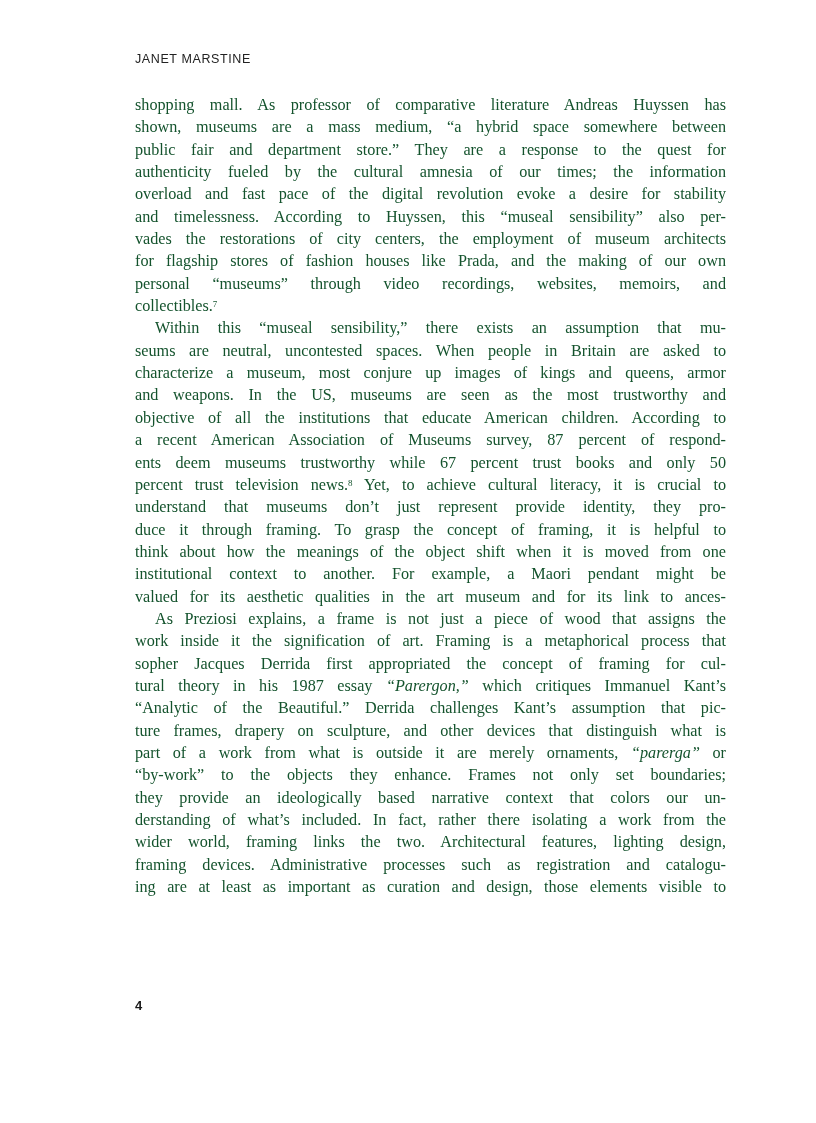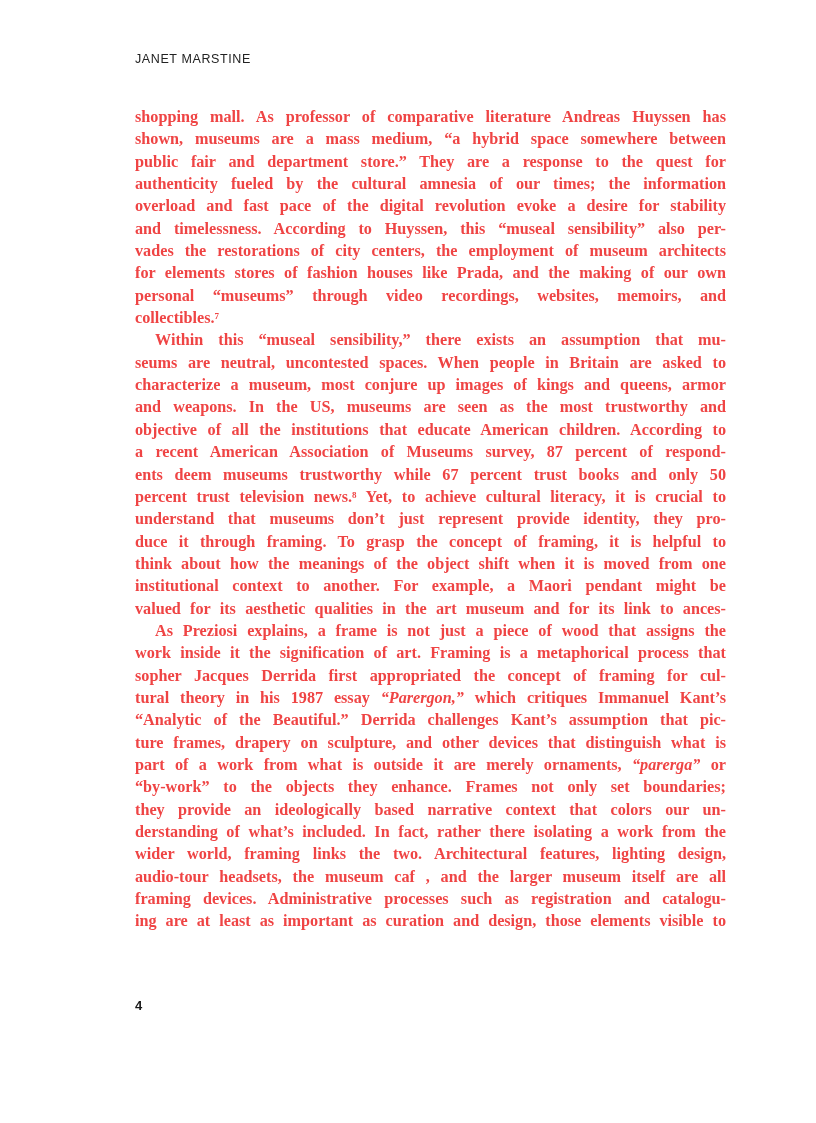--- a/index.html
+++ b/index.html
@@ -4,23 +4,23 @@
   <style>
     html, body { margin: 0; padding: 0; background: #ffffff; }
     body { width: 816px; height: 1123px; position: relative; overflow: hidden; }
     .page { position: absolute; left: 0; top: 0; width: 724px; height: 1123px; background: #fff; }
     .running-head {
       position: absolute; left: 135px; top: 52px;
       font-family: "Liberation Sans", "DejaVu Sans", sans-serif;
       font-size: 12.5px; letter-spacing: 0.6px; color: #222;
     }
     .body-text {
-      position: absolute; left: 135px; top: 106px; width: 591px;
+      position: absolute; left: 135px; top: 94px; width: 591px;
       font-family: "Liberation Serif", "DejaVu Serif", serif;
-      font-size: 16.2px; color: #ef4444; font-weight: bold;
+      font-size: 16.2px; color: #14532d;
     }
     .line {
       display: block; height: 22.35px; line-height: 22.35px;
       text-align: justify; text-align-last: justify; white-space: nowrap;
     }
     .line.last { text-align-last: left; }
     .line.indent { padding-left: 20px; }
     sup { font-size: 9px; vertical-align: top; position: relative; top: -2px; }
     .folio {
       position: absolute; left: 135px; top: 998px;
@@ -37,21 +37,21 @@
   <div class="body-text">
 
     <div>
       <span class="line">shopping mall. As professor of comparative literature Andreas Huyssen has</span>
       <span class="line">shown, museums are a mass medium, “a hybrid space somewhere between</span>
       <span class="line">public fair and department store.” They are a response to the quest for</span>
       <span class="line">authenticity fueled by the cultural amnesia of our times; the information</span>
       <span class="line">overload and fast pace of the digital revolution evoke a desire for stability</span>
       <span class="line">and timelessness. According to Huyssen, this “museal sensibility” also per-</span>
       <span class="line">vades the restorations of city centers, the employment of museum architects</span>
-      <span class="line">for elements stores of fashion houses like Prada, and the making of our own</span>
+      <span class="line">for flagship stores of fashion houses like Prada, and the making of our own</span>
       <span class="line">personal “museums” through video recordings, websites, memoirs, and</span>
       <span class="line last"><span>collectibles.</span><sup>7</sup></span>
     </div>
 
     <div>
       <span class="line indent">Within this “museal sensibility,” there exists an assumption that mu-</span>
       <span class="line">seums are neutral, uncontested spaces. When people in Britain are asked to</span>
       <span class="line">characterize a museum, most conjure up images of kings and queens, armor</span>
       <span class="line">and weapons. In the US, museums are seen as the most trustworthy and</span>
       <span class="line">objective of all the institutions that educate American children. According to</span>
@@ -70,20 +70,19 @@
       <span class="line">work inside it the signification of art. Framing is a metaphorical process that</span>
       <span class="line">sopher Jacques Derrida first appropriated the concept of framing for cul-</span>
       <span class="line"><span>tural theory in his 1987 essay </span><i>“Parergon,”</i><span> which critiques Immanuel Kant’s</span></span>
       <span class="line">“Analytic of the Beautiful.” Derrida challenges Kant’s assumption that pic-</span>
       <span class="line">ture frames, drapery on sculpture, and other devices that distinguish what is</span>
       <span class="line"><span>part of a work from what is outside it are merely ornaments, </span><i>“parerga”</i><span> or</span></span>
       <span class="line">“by-work” to the objects they enhance. Frames not only set boundaries;</span>
       <span class="line">they provide an ideologically based narrative context that colors our un-</span>
       <span class="line">derstanding of what’s included. In fact, rather there isolating a work from the</span>
       <span class="line">wider world, framing links the two. Architectural features, lighting design,</span>
-      <span class="line">audio-tour headsets, the museum caf  , and the larger museum itself are all</span>
       <span class="line">framing devices. Administrative processes such as registration and catalogu-</span>
       <span class="line">ing are at least as important as curation and design, those elements visible to</span>
     </div>
   </div>
 
   <div class="folio">4</div>
 </div>
 
 </body></html>

